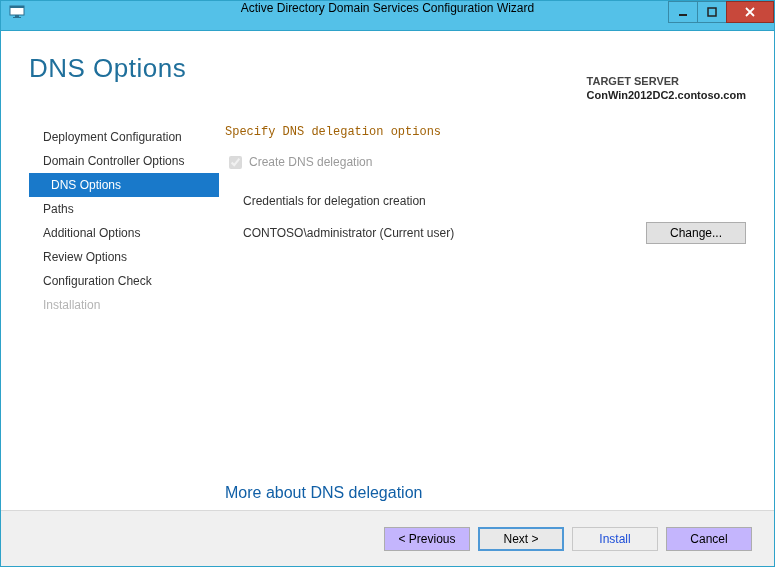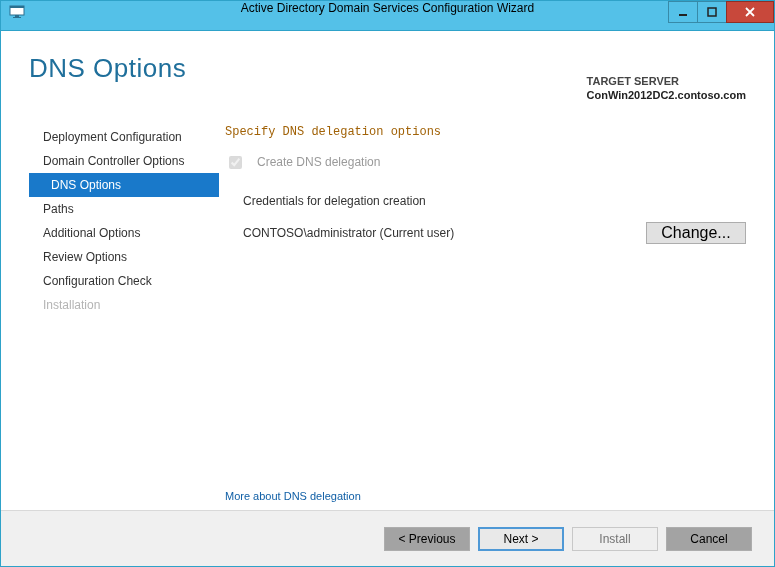--- a/index.html
+++ b/index.html
@@ -90,57 +90,57 @@
     padding-left: 22px;
   }
   .sidebar-item.disabled { color: #b4b4b4; }
   .content {
     flex:1;
     padding-left: 6px;
     position: relative;
     display: flex; flex-direction: column;
   }
   .heading { font-size: 12px; color: #a16207; margin-top:6px; margin-bottom: 14px; font-family: Liberation Mono, monospace; }
-  .checkbox-row { display: flex; align-items: center; gap: 12px; color: #9a9a9a; margin-bottom: 22px; }
+  .checkbox-row { display: flex; align-items: center; gap: 4px; color: #9a9a9a; margin-bottom: 22px; }
   .checkbox-row input { accent-color: #888; }
   .checkbox-row input[disabled]{ opacity:0.8;}
   .sub-heading { font-size: 12px; color: #333; margin-left: 18px; margin-bottom: 14px; }
   .cred-row { display: flex; align-items: center; margin-left: 18px; gap: 12px; }
   .cred-text { font-size: 12px; color: #333; flex:0 0 auto; }
   .change-btn {
     margin-left:auto;
     width: 100px; height: 22px;
     background: #e1e1e1;
     border: 1px solid #adadad;
-    font-size: 16px;
+    font-size: 12px;
     cursor: pointer;
     padding:0;
   }
   .more-link {
     position: absolute; bottom: 8px; left: 6px;
-    color: #105fa6; font-size: 11px;
+    color: #105fa6; font-size: 16px;
     cursor: pointer;
   }
   .footer {
     height: 56px;
     border-top: 1px solid #d9d9d9;
     background: #f0f0f0;
     display: flex; align-items: center; justify-content: flex-end;
     padding-right: 22px;
     gap: 8px;
   }
   .footer button {
     width: 86px; height: 24px;
     font-size: 12px;
-    background: #a3a3a3;
+    background: #c4b5fd;
     border: 1px solid #adadad;
     cursor: pointer;
   }
   .footer button.default { border: 2px solid #4f99d6; background:#e9e9e9;}
-  .footer button:disabled { color: #737373; background:#efefef; border-color:#c8c8c8; cursor:default;}
+  .footer button:disabled { color: #1d4ed8; background:#efefef; border-color:#c8c8c8; cursor:default;}
 </style>
 </head>
 <body>
 
 <div class="window">
 
   <div class="titlebar">
     <span class="icon">
       <svg width="16" height="16" viewBox="0 0 16 16">
         <rect x="1" y="3" width="14" height="9" fill="#fff" stroke="#2a6f8f"></rect>

